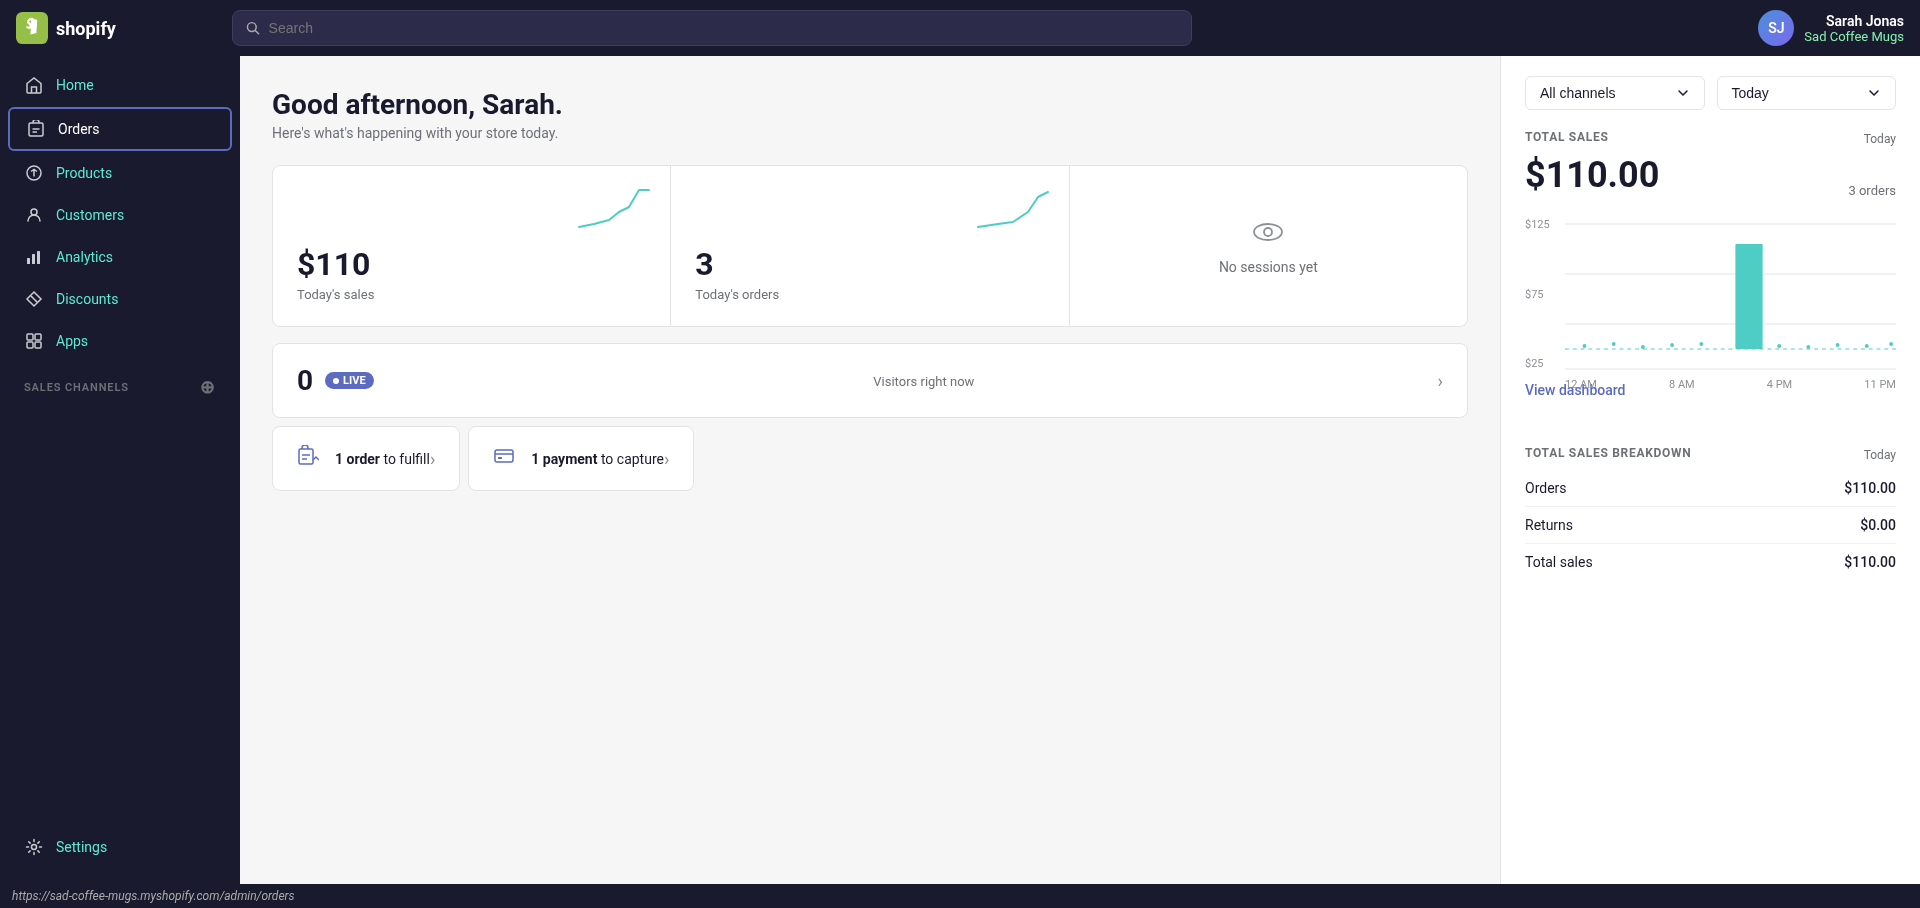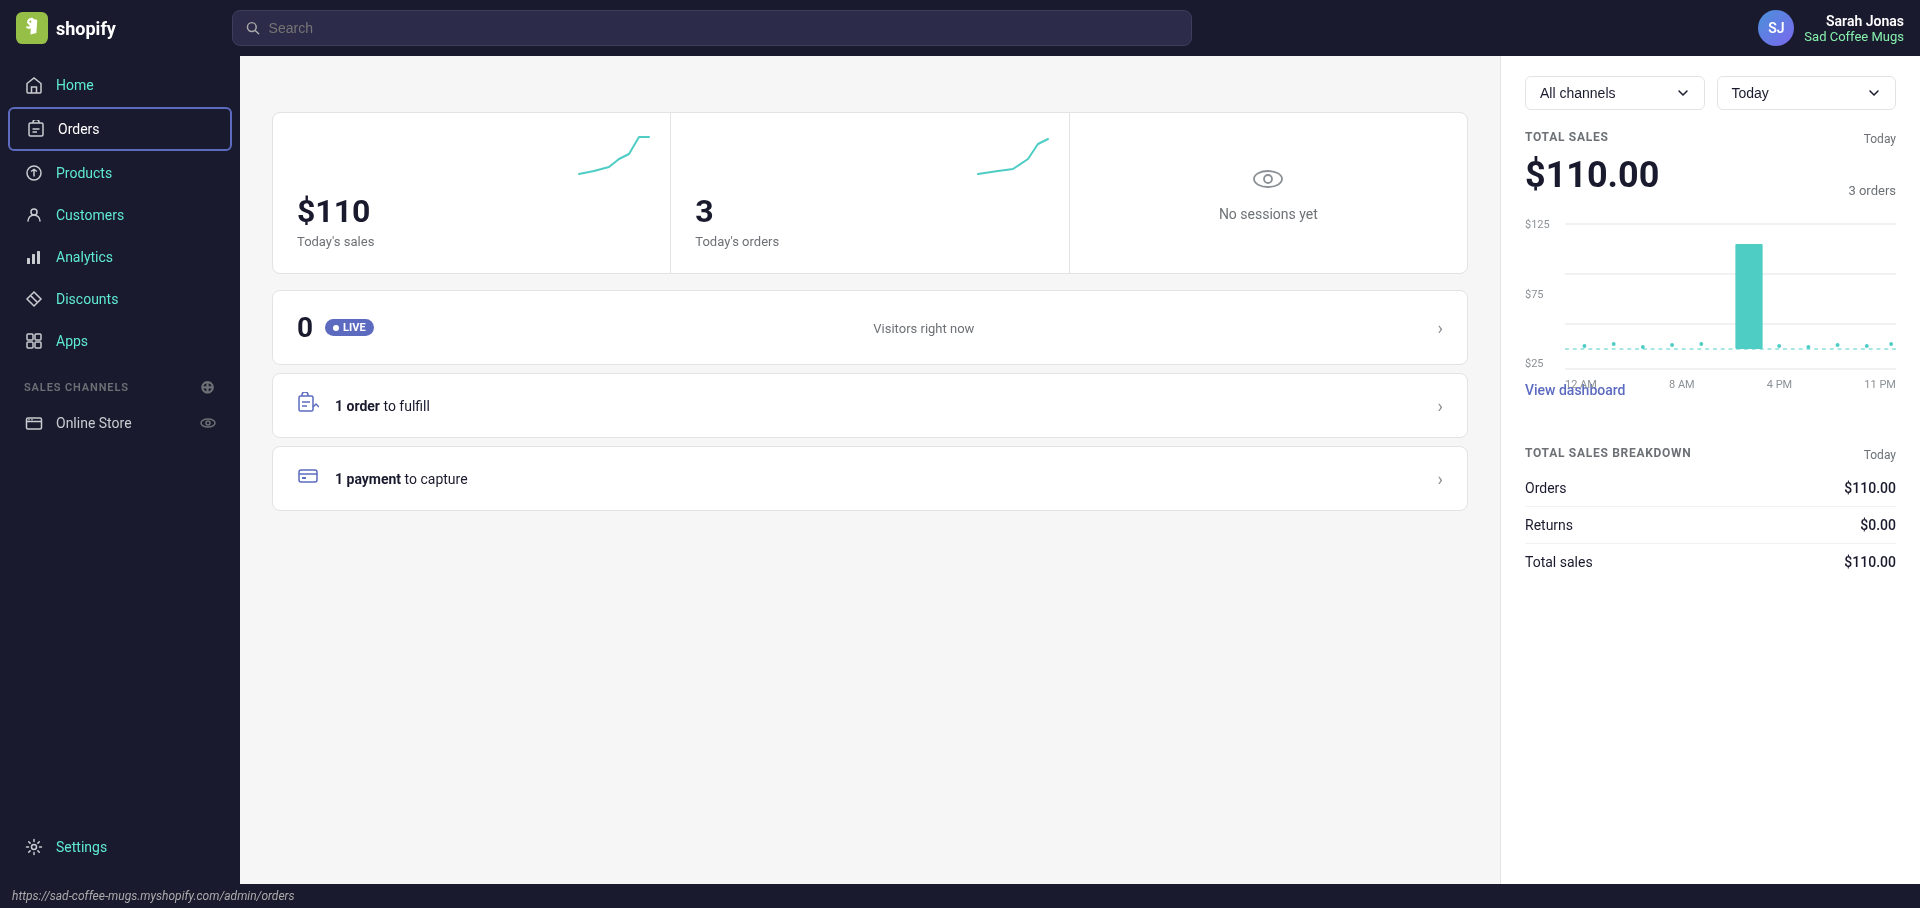--- a/index.html
+++ b/index.html
@@ -249,22 +249,23 @@
       gap: 4px;
     }
     .live-dot { width: 6px; height: 6px; border-radius: 50%; background: white; }
     .visitors-count { font-size: 28px; font-weight: 700; color: #1a1a2e; }
     .visitors-label { font-size: 13px; color: #6d7175; margin-top: 2px; }
     .chevron-right { color: #8c9196; font-size: 18px; }
 
     
     .action-row {
       display: flex;
-      flex-direction: column;
+      flex-direction: row;
       gap: 8px;
+      text-align: right;
     }
     .order-card {
       background: white;
       border: 1px solid #e1e3e5;
       border-radius: 8px;
       padding: 18px 24px;
       display: flex;
       align-items: center;
       cursor: pointer;
     }
@@ -511,53 +512,38 @@
           <rect x="10" y="10" width="6" height="6" rx="1" stroke="#c9ccd0" stroke-width="1.5" fill="none"></rect>
         </svg>
       </span>
       <span>Apps</span>
     </div>
 
     <div class="section-header">
       <span>SALES CHANNELS</span>
       <span class="add-btn">⊕</span>
     </div>
-    <div class="online-store-row">
-      <div class="online-store-left">
-        <span class="nav-icon">
-          <svg width="18" height="18" viewBox="0 0 18 18" fill="none">
-            <rect x="1.5" y="4" width="15" height="11" rx="1.5" stroke="#c9ccd0" stroke-width="1.5" fill="none"></rect>
-            <path d="M1.5 7.5h15" stroke="#c9ccd0" stroke-width="1.5"></path>
-            <circle cx="4" cy="5.75" r="0.8" fill="#c9ccd0"></circle>
-            <circle cx="7" cy="5.75" r="0.8" fill="#c9ccd0"></circle>
-          </svg>
-        </span>
-        <span style="font-size:14px;color:#c9ccd0;">Online Store</span>
-      </div>
-      <svg width="16" height="16" viewBox="0 0 16 16" fill="none">
-        <ellipse cx="8" cy="8" rx="7" ry="4" stroke="#6d7175" stroke-width="1.5" fill="none"></ellipse>
-        <circle cx="8" cy="8" r="2" stroke="#6d7175" stroke-width="1.5" fill="none"></circle>
-      </svg>
-    </div>
 
     <div class="sidebar-bottom">
       <div class="nav-item">
         <span class="nav-icon">
           <svg width="18" height="18" viewBox="0 0 18 18" fill="none">
             <circle cx="9" cy="9" r="2.5" stroke="#c9ccd0" stroke-width="1.5" fill="none"></circle>
             <path d="M9 1.5v2M9 14.5v2M1.5 9h2M14.5 9h2M3.7 3.7l1.4 1.4M12.9 12.9l1.4 1.4M3.7 14.3l1.4-1.4M12.9 5.1l1.4-1.4" stroke="#c9ccd0" stroke-width="1.5" stroke-linecap="round"></path>
           </svg>
         </span>
         <span>Settings</span>
       </div>
     </div>
   </div>
 
   <div class="content-area">
     <div class="content-header">
+      <div class="greeting">Good afternoon, Sarah.</div>
+      <div class="subtext">Here's what's happening with your store today.</div>
     </div>
 
     <div class="stats-row">
 
       <div class="stat-card">
         <svg class="stat-mini-chart" viewBox="0 0 80 50" fill="none">
           <polyline points="5,45 20,42 35,38 45,30 55,25 65,8 75,8" stroke="#4ecdc4" stroke-width="2" fill="none" stroke-linecap="round" stroke-linejoin="round"></polyline>
         </svg>
         <div class="no-sessions" style="align-items:flex-start; justify-content:flex-end; padding:0;">
           <div class="stat-value">$110</div>

